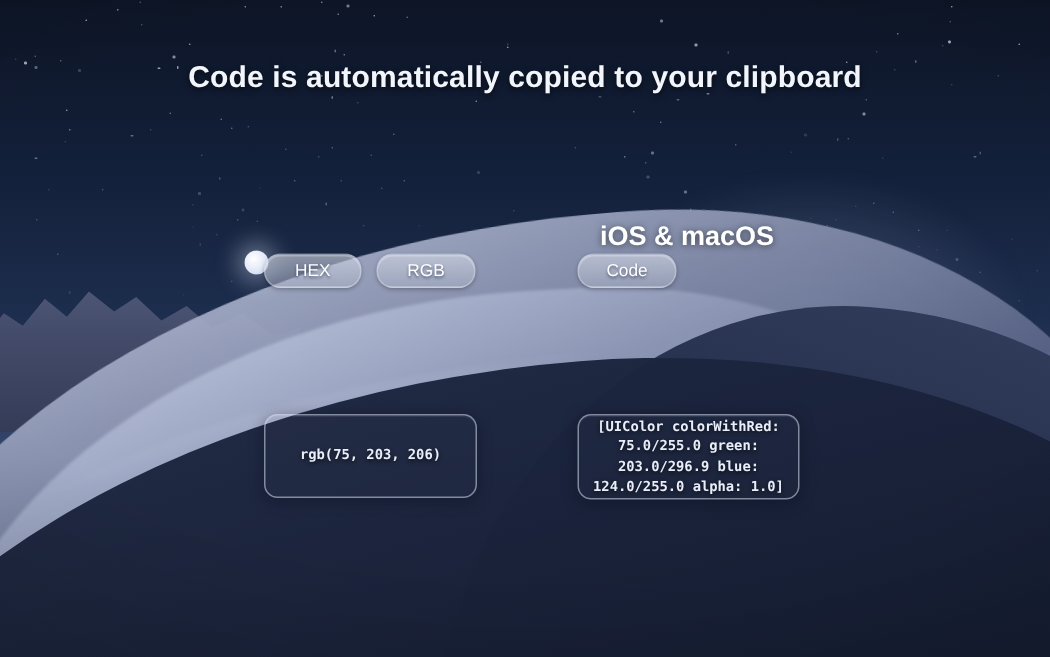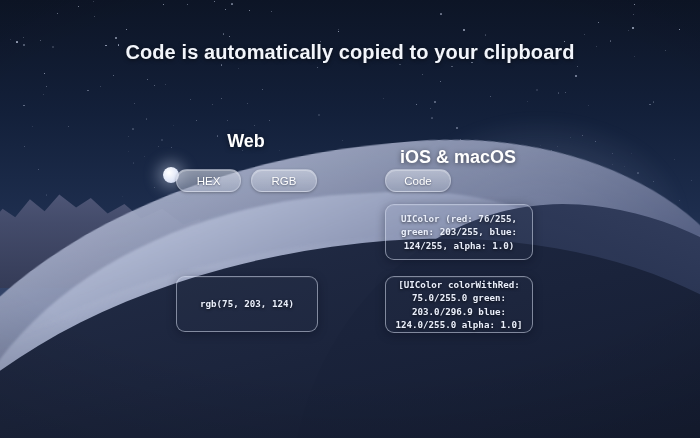--- a/index.html
+++ b/index.html
@@ -324,36 +324,30 @@
   <div class="dune-rim"></div>
   <div class="dune-right"></div>
   <div class="dune-dark"></div>
   <div class="moon"></div>
   <div class="vignette"></div>
 
   <div class="ui">
 
     <div class="title">Code is automatically copied to your clipboard</div>
 
-    <div class="col-head web">Web</div>
     <div class="pill hex">HEX</div>
     <div class="pill rgb">RGB</div>
 
     <div class="code-box box-rgb">
-      <div class="code">rgb(75, 203, 124)</div>
+      <div class="code">rgb(75, 203, 206)</div>
     </div>
 
     <div class="col-head ios">iOS &amp; macOS</div>
     <div class="pill swift">Code</div>
 
-    <div class="code-box box-swift">
-      <div class="code">UIColor (red: 76/255,
-green: 203/255, blue:
-124/255, alpha: 1.0)</div>
-    </div>
     <div class="code-box box-objc">
       <div class="code">[UIColor colorWithRed:
 75.0/255.0 green:
 203.0/296.9 blue:
 124.0/255.0 alpha: 1.0]</div>
     </div>
 
   </div>
 </div>
 

